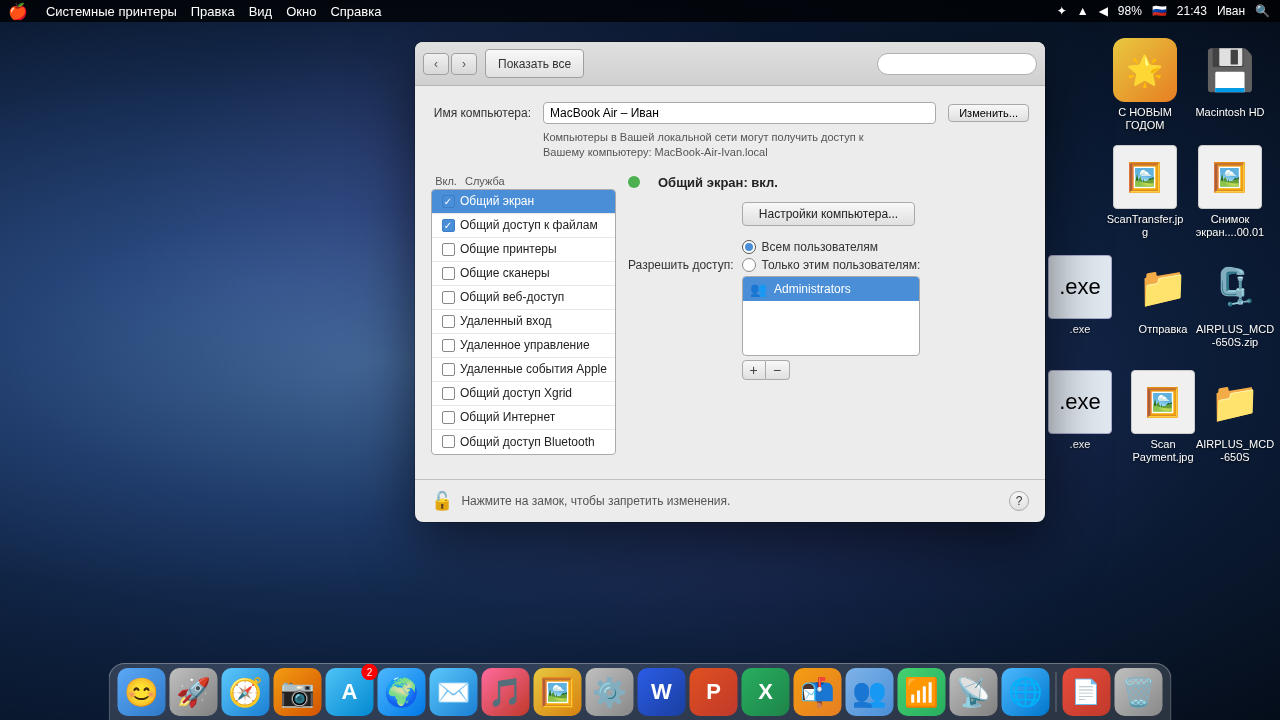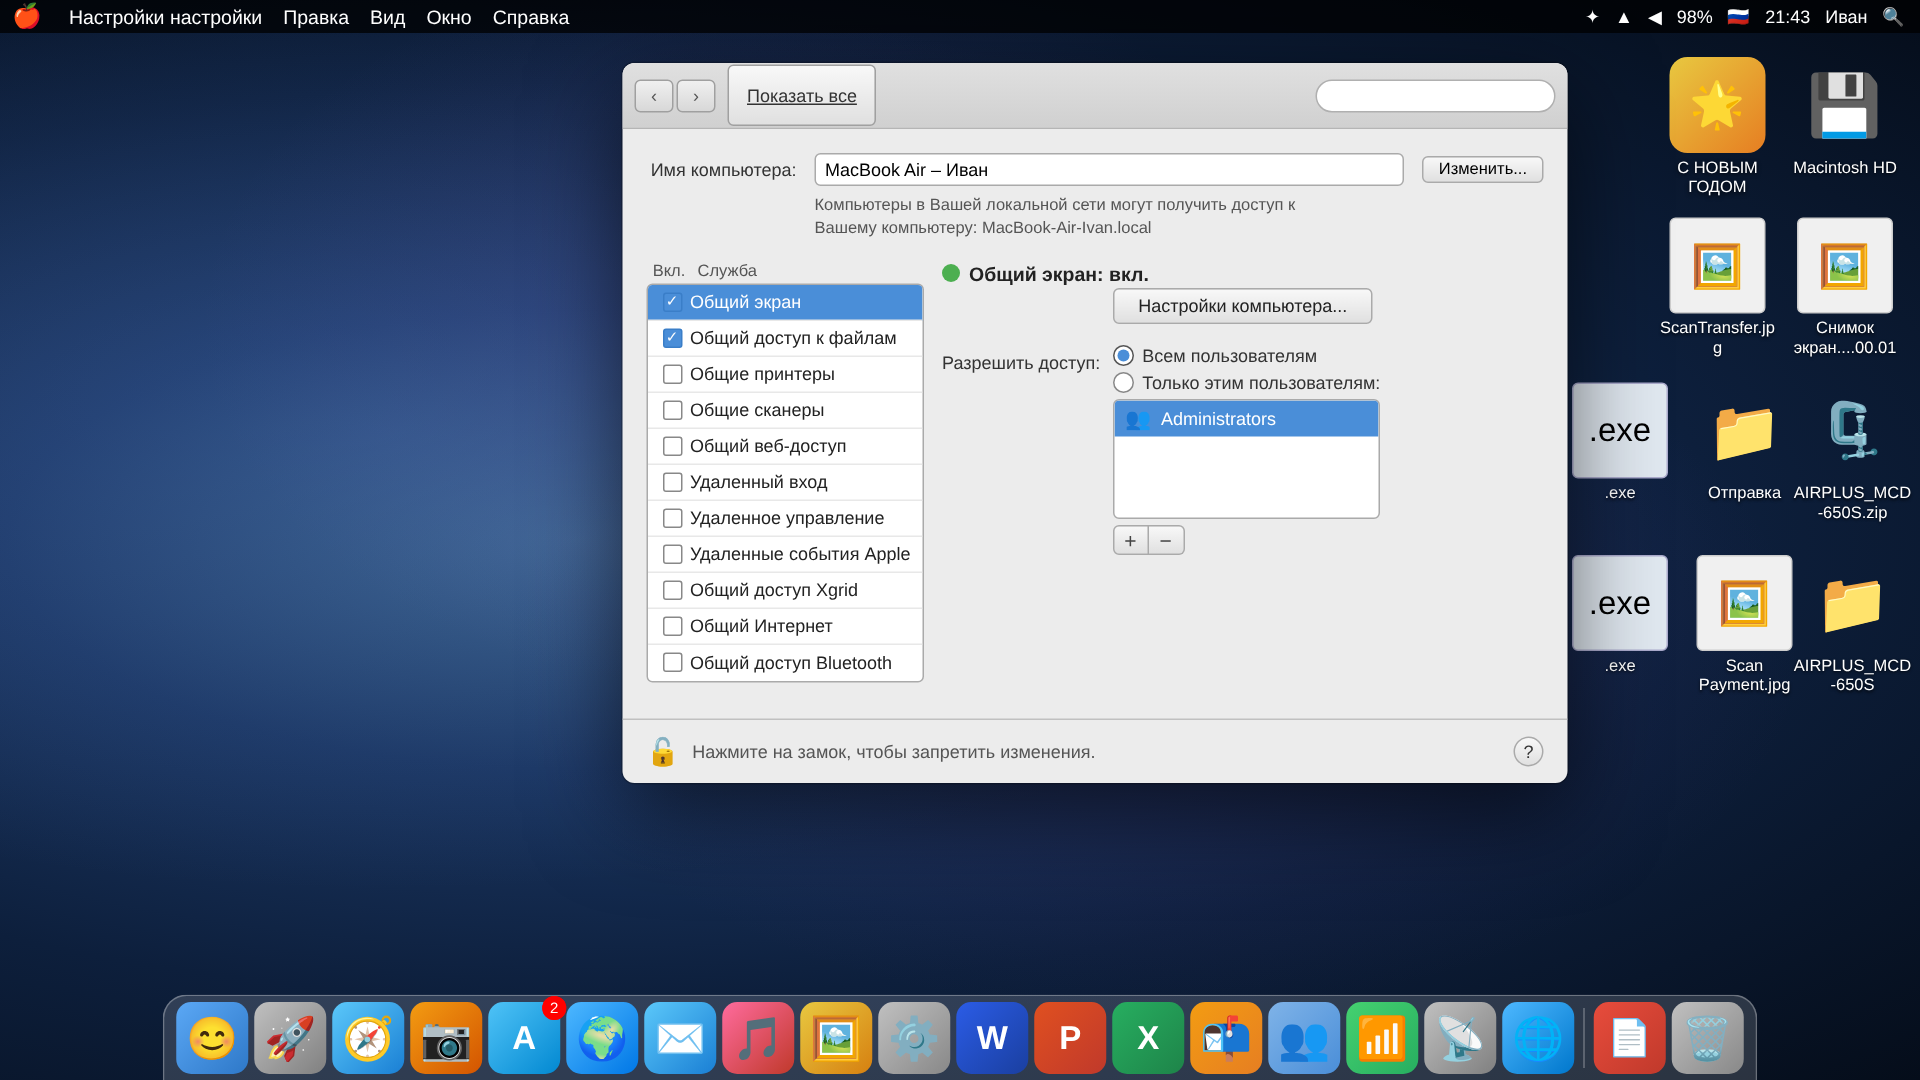--- a/index.html
+++ b/index.html
@@ -212,30 +212,29 @@
       border: 1px solid #a0a0a0;
       border-radius: 4px;
       cursor: pointer;
       display: flex;
       align-items: center;
       justify-content: center;
       font-size: 12px;
       color: #555;
     }
     .tb-showall {
-      height: 41px;
+      height: 29px;
       padding: 0 12px;
       background: linear-gradient(to bottom, #f8f8f8, #e0e0e0);
       border: 1px solid #a0a0a0;
       border-radius: 4px;
       cursor: pointer;
       font-size: 12px;
       color: #333;
       margin-left: 4px;
-      text-decoration: underline;
     }
     .tb-search {
       margin-left: auto;
       height: 22px;
       width: 160px;
       border-radius: 11px;
       border: 1px solid #b0b0b0;
       background: white;
       padding: 0 8px 0 24px;
       font-size: 12px;
@@ -367,22 +366,22 @@
     }
 
     
     .detail-panel {
       flex: 1;
     }
 
     .status-row {
       display: flex;
       align-items: center;
-      gap: 6px;
-      margin-bottom: 2px;
+      gap: 18px;
+      margin-bottom: 12px;
     }
     .status-dot {
       width: 12px;
       height: 12px;
       border-radius: 50%;
       background: #4caf50;
       flex-shrink: 0;
     }
     .status-text {
       font-size: 13px;
@@ -523,21 +522,21 @@
     }
   </style>
 </head>
 <body>
 
 <div class="desktop">
 
   <div class="menubar">
     <div class="menubar-left">
       <span class="menubar-apple menubar-item">🍎</span>
-      <span class="menubar-item">Настройки настройки</span>
+      <span class="menubar-item">Системные принтеры</span>
       <span class="menubar-item">Правка</span>
       <span class="menubar-item">Вид</span>
       <span class="menubar-item">Окно</span>
       <span class="menubar-item">Справка</span>
     </div>
     <div class="menubar-right">
       <span>✦</span>
       <span>▲</span>
       <span>◀</span>
       <span>98%</span>
@@ -738,21 +737,21 @@
 
           <div class="status-row">
             <div class="status-dot"></div>
             <span class="status-text">Общий экран: вкл.</span>
           </div>
 
 
           <button class="settings-btn">Настройки компьютера...</button>
 
           <div style="display:flex;align-items:flex-start;gap:8px;margin-bottom:6px;">
-            <span class="access-label" style="white-space:nowrap;margin-top:5px;">Разрешить доступ:</span>
+            <span class="access-label" style="white-space:nowrap;margin-top:18px;">Разрешить доступ:</span>
             <div>
               <div class="radio-row">
                 <div class="radio-btn selected"></div>
                 <span class="radio-label">Всем пользователям</span>
               </div>
               <div class="radio-row">
                 <div class="radio-btn"></div>
                 <span class="radio-label">Только этим пользователям:</span>
               </div>
 

